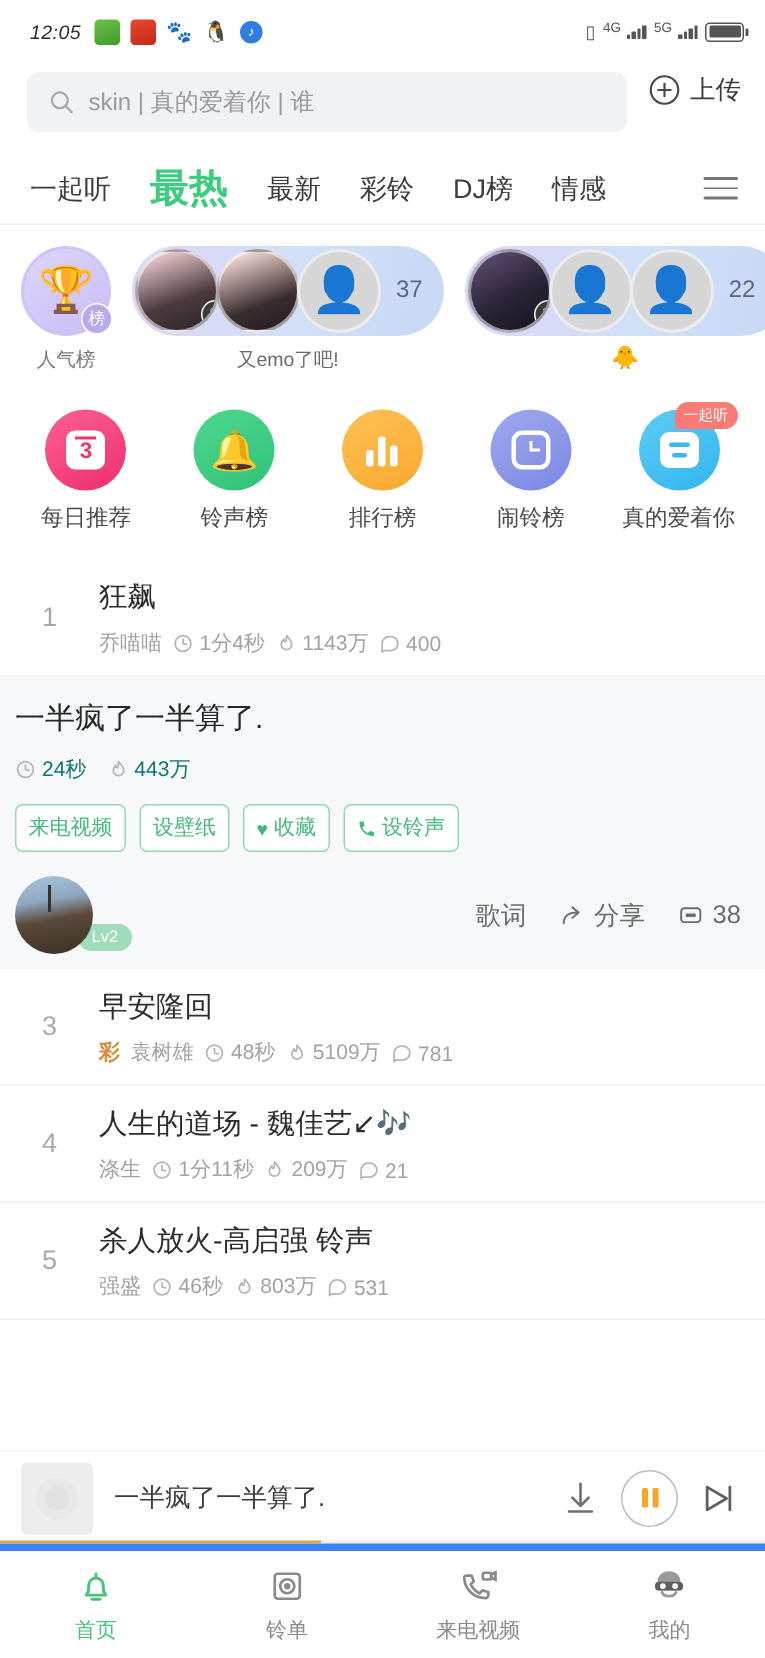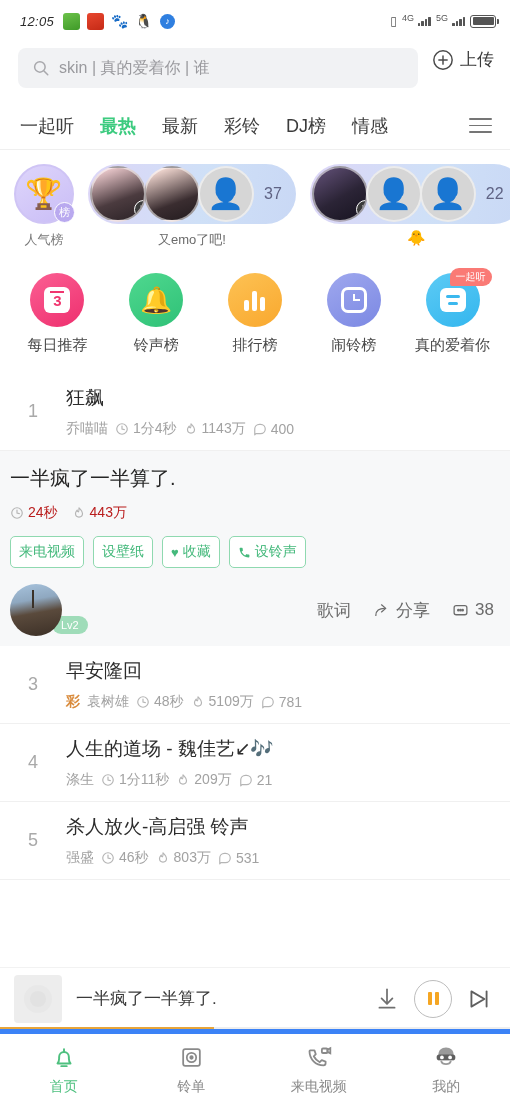--- a/index.html
+++ b/index.html
@@ -46,21 +46,21 @@
   .search-ph { font-size: 16px; color: #9a9a9e; white-space: nowrap; overflow: hidden; }
   .upload-btn { display:flex; align-items:center; gap:6px; flex-shrink:0; }
   .upload-btn .lbl { font-size: 17px; color: #3a3a3a; }
 
   
   .tabbar {
     display: flex; align-items: center; padding: 0 18px 0 20px;
     height: 48px; border-bottom: 1px solid #efefef;
   }
   .tab { font-size: 18px; color: #3c3c3c; margin-right: 26px; white-space: nowrap; }
-  .tab.active { color: #3ccb7f; font-weight: bold; font-size: 18px; }
+  .tab.active { color: #3ccb7f; font-weight: bold; font-size: 26px; }
   .hamb { margin-left:auto; display:flex; flex-direction:column; gap:5px; width:23px; }
   .hamb i { display:block; height:1.6px; background:#757575; border-radius:1px; }
 
   
   .stories { display:flex; align-items:flex-start; padding: 14px 0 10px 14px; gap: 14px; }
   .story { display:flex; flex-direction:column; align-items:center; flex-shrink:0; }
   .rank-ring {
     width: 60px; height:60px; border-radius:50%;
     border: 2px solid #cfc4f5; display:flex; align-items:center; justify-content:center;
     background: linear-gradient(145deg,#ded5fb,#c9bdf6); position:relative;
@@ -159,21 +159,21 @@
     background:linear-gradient(180deg,#f3eee6,#cfc5b6);}
   .cover .singer2 { position:absolute;left:82px;top:84px;width:26px;height:62px;border-radius:3px;
     background:linear-gradient(180deg,#d8cbb8,#8e8070);}
   .cover .pip { position:absolute;right:6px;top:66px;width:30px;height:40px;border-radius:2px;
     background:linear-gradient(160deg,#6b5b52,#2a211d); border:1px solid #8d7a6b;}
   .cover .cbot { position:absolute;bottom:22px;left:8px;right:8px;text-align:center;font-size:9px;color:#cbb996;}
   .cover .tk { position:absolute;bottom:5px;right:8px;font-size:9px;color:#eee;opacity:.85;}
 
   .exp-body { flex:1; min-width:0; padding-top:2px; }
   .exp-title { font-size:20px; color:#262626; margin-bottom:12px; white-space:nowrap; overflow:hidden; }
-  .exp-meta { display:flex; gap:14px; font-size:14px; color:#b91c1c; margin-bottom:14px; }
+  .exp-meta { display:flex; gap:14px; font-size:14px; color:#0f766e; margin-bottom:14px; }
   .exp-meta .m { display:flex; align-items:center; gap:4px; }
   .actions { display:flex; gap:9px; }
   .act {
     border:1px solid #8fd9b0; color:#45b97c; border-radius:5px;
     padding: 6px 8px; font-size:14px; background:#fff; display:flex; align-items:center; gap:4px;
     white-space:nowrap;
   }
   .heart { color:#45b97c; font-size:13px; }
   .exp-foot { display:flex; align-items:center; margin-top:16px; }
   .uavatar {

